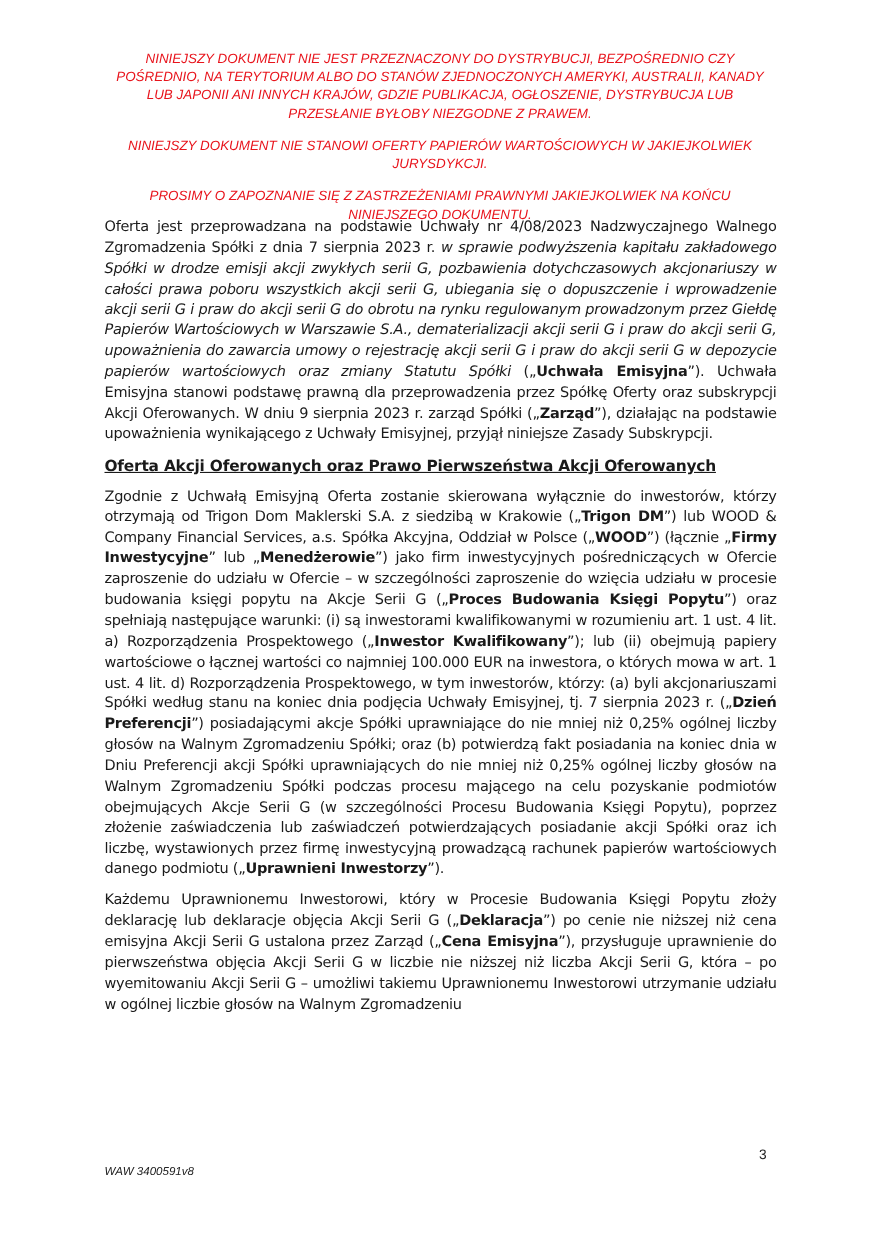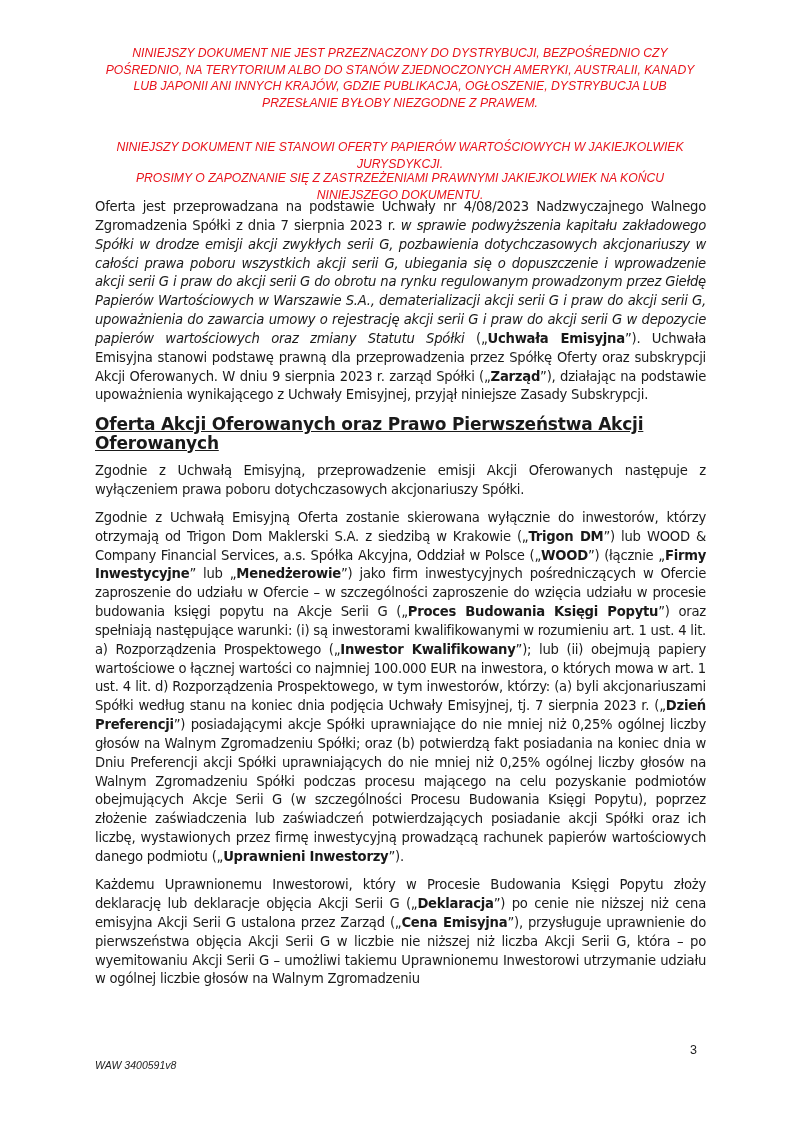--- a/index.html
+++ b/index.html
@@ -7,30 +7,30 @@
   .page {
     position: absolute; left: 0; top: 0; width: 800px; height: 989px; background: #fff;
   }
   .notice {
     position: absolute; left: 100px; width: 600px;
     font-family: "Liberation Sans", sans-serif; font-style: italic;
     color: #e8141c; font-size: 12.2px; line-height: 16.6px; text-align: center;
     margin: 0;
   }
   #n1 { top: 45px; }
-  #n2 { top: 124px; margin-top: 15px; }
+  #n2 { top: 124px; }
   #n3 { top: 170px; }
   .body {
     position: absolute; left: 95px; width: 611px; top: 198px;
     font-family: "DejaVu Sans", sans-serif; font-size: 13.2px; line-height: 18.85px;
     color: #1a1a1a; letter-spacing: -0.25px;
   }
   .body p { margin: 0 0 9.4px 0; text-align: justify; }
   .body h2 {
-    font-size: 17px; font-weight: bold; text-decoration: underline;
+    font-size: 14px; font-weight: bold; text-decoration: underline;
     margin: 0 0 9.4px 0; line-height: 18.85px; letter-spacing: -0.2px;
   }
   .body b { font-weight: bold; }
   .body i { font-style: italic; }
   .pnum {
     position: absolute; left: 690px; top: 1043px; font-family: "Liberation Sans", sans-serif;
     font-size: 12.5px; color: #222;
   }
   .docid {
     position: absolute; left: 95px; top: 1059px; font-family: "Liberation Sans", sans-serif;
@@ -44,21 +44,20 @@
 
   <p class="notice" id="n1" style="color: rgb(232, 20, 28);">NINIEJSZY DOKUMENT NIE JEST PRZEZNACZONY DO DYSTRYBUCJI, BEZPOŚREDNIO CZY POŚREDNIO, NA TERYTORIUM ALBO DO STANÓW ZJEDNOCZONYCH AMERYKI, AUSTRALII, KANADY LUB JAPONII ANI INNYCH KRAJÓW, GDZIE PUBLIKACJA, OGŁOSZENIE, DYSTRYBUCJA LUB PRZESŁANIE BYŁOBY NIEZGODNE Z PRAWEM.</p>
   <p class="notice" id="n2" style="color: rgb(232, 20, 28);">NINIEJSZY DOKUMENT NIE STANOWI OFERTY PAPIERÓW WARTOŚCIOWYCH W JAKIEJKOLWIEK JURYSDYKCJI.</p>
   <p class="notice" id="n3" style="color: rgb(232, 20, 28);">PROSIMY O ZAPOZNANIE SIĘ Z ZASTRZEŻENIAMI PRAWNYMI JAKIEJKOLWIEK NA KOŃCU NINIEJSZEGO DOKUMENTU.</p>
 
   <div class="body">
     <p><span>Oferta jest przeprowadzana na podstawie Uchwały nr 4/08/2023 Nadzwyczajnego Walnego Zgromadzenia Spółki z dnia 7 sierpnia 2023 r. </span><i>w sprawie podwyższenia kapitału zakładowego Spółki w drodze emisji akcji zwykłych serii G, pozbawienia dotychczasowych akcjonariuszy w całości prawa poboru wszystkich akcji serii G, ubiegania się o dopuszczenie i wprowadzenie akcji serii G i praw do akcji serii G do obrotu na rynku regulowanym prowadzonym przez Giełdę Papierów Wartościowych w Warszawie S.A., dematerializacji akcji serii G i praw do akcji serii G, upoważnienia do zawarcia umowy o rejestrację akcji serii G i praw do akcji serii G w depozycie papierów wartościowych oraz zmiany Statutu Spółki</i><span> („</span><b>Uchwała Emisyjna</b><span>”). Uchwała Emisyjna stanowi podstawę prawną dla przeprowadzenia przez Spółkę Oferty oraz subskrypcji Akcji Oferowanych. W dniu 9 sierpnia 2023 r. zarząd Spółki („</span><b>Zarząd</b><span>”), działając na podstawie upoważnienia wynikającego z Uchwały Emisyjnej, przyjął niniejsze Zasady Subskrypcji.</span></p>
 
     <h2>Oferta Akcji Oferowanych oraz Prawo Pierwszeństwa Akcji Oferowanych</h2>
 
-    <p>Zgodnie z Uchwałą Emisyjną, przeprowadzenie emisji Akcji Oferowanych następuje z wyłączeniem prawa poboru dotychczasowych akcjonariuszy Spółki.</p>
 
     <p><span>Zgodnie z Uchwałą Emisyjną Oferta zostanie skierowana wyłącznie do inwestorów, którzy otrzymają od Trigon Dom Maklerski S.A. z siedzibą w Krakowie („</span><b>Trigon DM</b><span>”) lub WOOD &amp; Company Financial Services, a.s. Spółka Akcyjna, Oddział w Polsce („</span><b>WOOD</b><span>”) (łącznie „</span><b>Firmy Inwestycyjne</b><span>” lub „</span><b>Menedżerowie</b><span>”) jako firm inwestycyjnych pośredniczących w Ofercie zaproszenie do udziału w Ofercie – w szczególności zaproszenie do wzięcia udziału w procesie budowania księgi popytu na Akcje Serii G („</span><b>Proces Budowania Księgi Popytu</b><span>”) oraz spełniają następujące warunki: (i) są inwestorami kwalifikowanymi w rozumieniu art. 1 ust. 4 lit. a) Rozporządzenia Prospektowego („</span><b>Inwestor Kwalifikowany</b><span>”); lub (ii) obejmują papiery wartościowe o łącznej wartości co najmniej 100.000 EUR na inwestora, o których mowa w art. 1 ust. 4 lit. d) Rozporządzenia Prospektowego, w tym inwestorów, którzy: (a) byli akcjonariuszami Spółki według stanu na koniec dnia podjęcia Uchwały Emisyjnej, tj. 7 sierpnia 2023 r. („</span><b>Dzień Preferencji</b><span>”) posiadającymi akcje Spółki uprawniające do nie mniej niż 0,25% ogólnej liczby głosów na Walnym Zgromadzeniu Spółki; oraz (b) potwierdzą fakt posiadania na koniec dnia w Dniu Preferencji akcji Spółki uprawniających do nie mniej niż 0,25% ogólnej liczby głosów na Walnym Zgromadzeniu Spółki podczas procesu mającego na celu pozyskanie podmiotów obejmujących Akcje Serii G (w szczególności Procesu Budowania Księgi Popytu), poprzez złożenie zaświadczenia lub zaświadczeń potwierdzających posiadanie akcji Spółki oraz ich liczbę, wystawionych przez firmę inwestycyjną prowadzącą rachunek papierów wartościowych danego podmiotu („</span><b>Uprawnieni Inwestorzy</b><span>”).</span></p>
 
     <p><span>Każdemu Uprawnionemu Inwestorowi, który w Procesie Budowania Księgi Popytu złoży deklarację lub deklaracje objęcia Akcji Serii G („</span><b>Deklaracja</b><span>”) po cenie nie niższej niż cena emisyjna Akcji Serii G ustalona przez Zarząd („</span><b>Cena Emisyjna</b><span>”), przysługuje uprawnienie do pierwszeństwa objęcia Akcji Serii G w liczbie nie niższej niż liczba Akcji Serii G, która – po wyemitowaniu Akcji Serii G – umożliwi takiemu Uprawnionemu Inwestorowi utrzymanie udziału w ogólnej liczbie głosów na Walnym Zgromadzeniu</span></p>
   </div>
 
   <div class="pnum">3</div>
   <div class="docid">WAW 3400591v8</div>
 </div>
 

